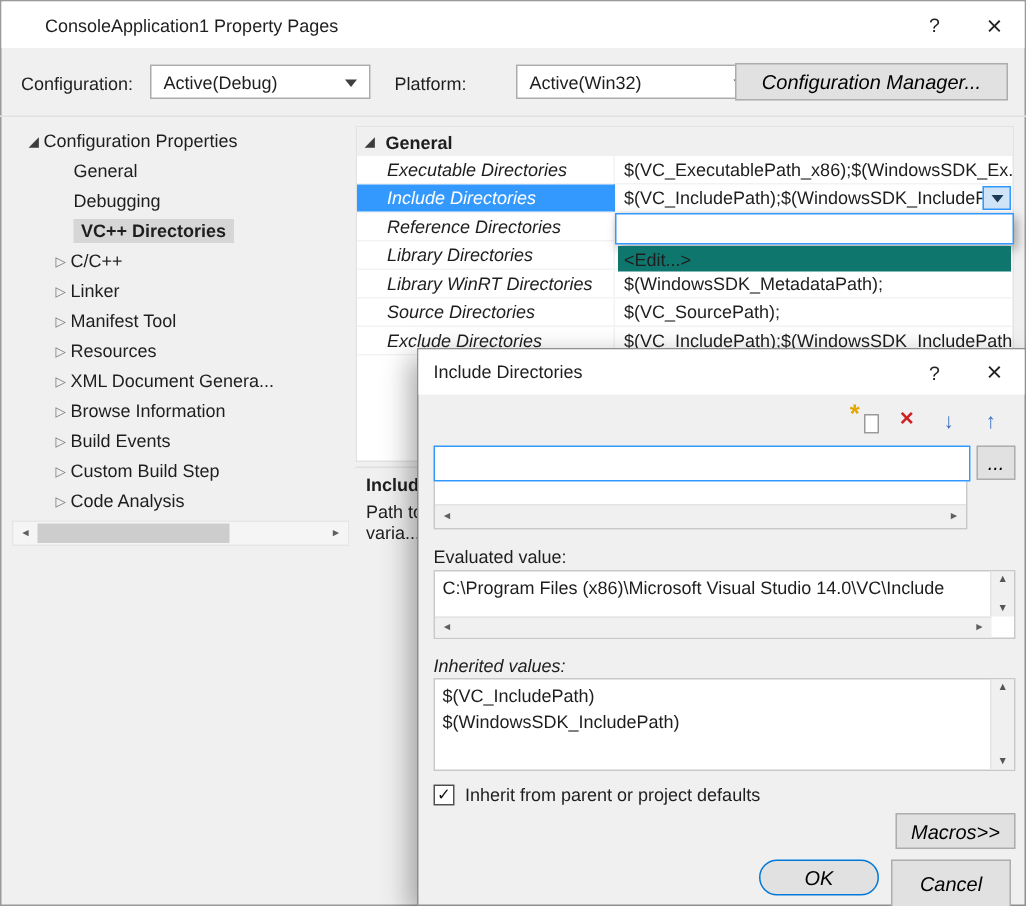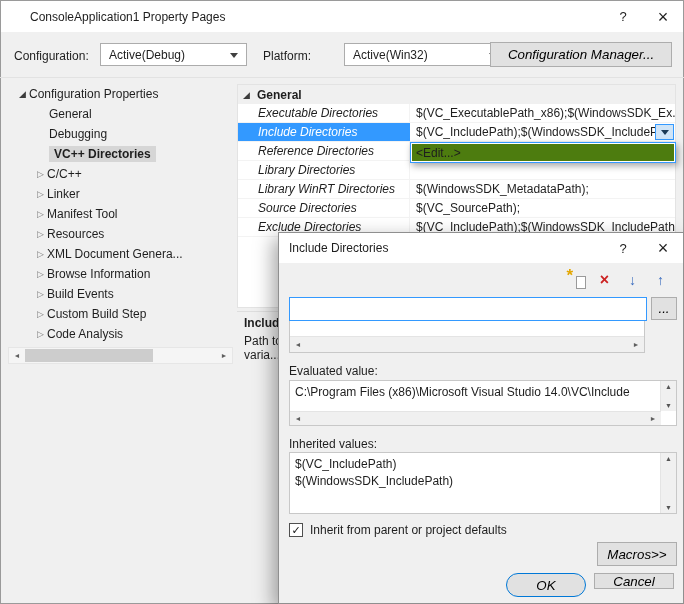--- a/index.html
+++ b/index.html
@@ -57,21 +57,21 @@
            overflow:hidden; white-space:nowrap;font-style:italic; }
   .gval { flex:1; padding:2px 24px 0 6px; overflow:hidden; white-space:nowrap; position:relative; }
   .grow.sel .gname { background:#3399ff; color:#fff; border-right-color:#3399ff; }
   .cell-combo-btn { position:absolute; right:1px; top:1px; width:19px; height:16px;
                     background:#cfe4f7; border:1px solid #3399ff; display:flex;
                     align-items:center; justify-content:center; }
   .carrow2 { width:0; height:0; border-left:4px solid transparent; border-right:4px solid transparent;
              border-top:5px solid #1b3a57; }
   #edit-popup { position:absolute; left:172px; top:57px; width:266px; height:21px; background:#fff;
                 border:1px solid #3399ff; box-shadow:2px 3px 7px rgba(0,0,0,.35); z-index:5; padding:1px; }
-  #edit-popup .pitem { height:17px; background:#4d7c0f; display:flex; align-items:center; padding-left:4px; }
+  #edit-popup .pitem { height:17px; background:#0f766e; display:flex; align-items:center; padding-left:4px;margin-top:20px; }
 
   
   #desc { position:absolute; left:237px; top:311px; width:439px; height:53px; background:#f0f0f0;
           border-top:1px solid #dedede; padding:4px 7px; overflow:hidden; }
   #desc .dtitle { font-weight:bold; margin-bottom:4px; white-space:nowrap; }
   #desc .dline { line-height:14px; white-space:nowrap; }
 
   
   #edit-dlg { position:absolute; left:278px; top:232px; width:406px; height:372px; background:#f0f0f0;
               border:1px solid #8f8f8f; box-shadow:-5px 6px 18px rgba(0,0,0,.35); z-index:10; }
@@ -100,33 +100,33 @@
   #lbl-eval { position:absolute; left:10px; top:131px; }
   #eval-box { position:absolute; left:10px; top:147px; width:388px; height:46px; background:#fff;
               border:1px solid #c8c8c8; }
   #eval-text { position:absolute; left:5px; top:4px; right:20px; white-space:nowrap; overflow:hidden; }
   .vscroll { position:absolute; right:0; top:0; width:16px; background:#f0f0f0; border-left:1px solid #e4e4e4; }
   #eval-vscroll { bottom:14px; }
   .sb-up   { position:absolute; top:2px; left:0; right:0; text-align:center; font-size:7px; color:#555; }
   .sb-down { position:absolute; bottom:2px; left:0; right:0; text-align:center; font-size:7px; color:#555; }
   #eval-hscroll { position:absolute; left:0; right:15px; bottom:0; height:14px; }
 
-  #lbl-inh { position:absolute; left:10px; top:204px; }
+  #lbl-inh { position:absolute; left:10px; top:204px;font-style:italic; }
   #inh-box { position:absolute; left:10px; top:219px; width:388px; height:62px; background:#fff;
              border:1px solid #c8c8c8; }
   #inh-text { position:absolute; left:5px; top:3px; right:20px; line-height:17px; }
   #inh-vscroll { bottom:0; }
 
   #chk-row { position:absolute; left:10px; top:290px; display:flex; align-items:center; gap:7px; }
   .checkbox { width:14px; height:14px; background:#fff; border:1px solid #4f4f4f; display:flex;
               align-items:center; justify-content:center; font-size:11px; line-height:11px; color:#111; }
 
   #btn-macros { position:absolute; left:318px; top:309px; width:80px; height:24px; }
   #btn-ok     { position:absolute; left:227px; top:340px; width:80px; height:24px; border-color:#0078d7;border-radius:12px; }
-  #btn-cancel { position:absolute; left:315px; top:340px; width:80px; height:16px; }
+  #btn-cancel { position:absolute; left:315px; top:340px; width:80px; height:32px; }
 </style>
 </head>
 <body>
 
 <div class="canvas">
 
   <div>
 
     <div class="titlebar">
       <span class="title">ConsoleApplication1 Property Pages</span>

